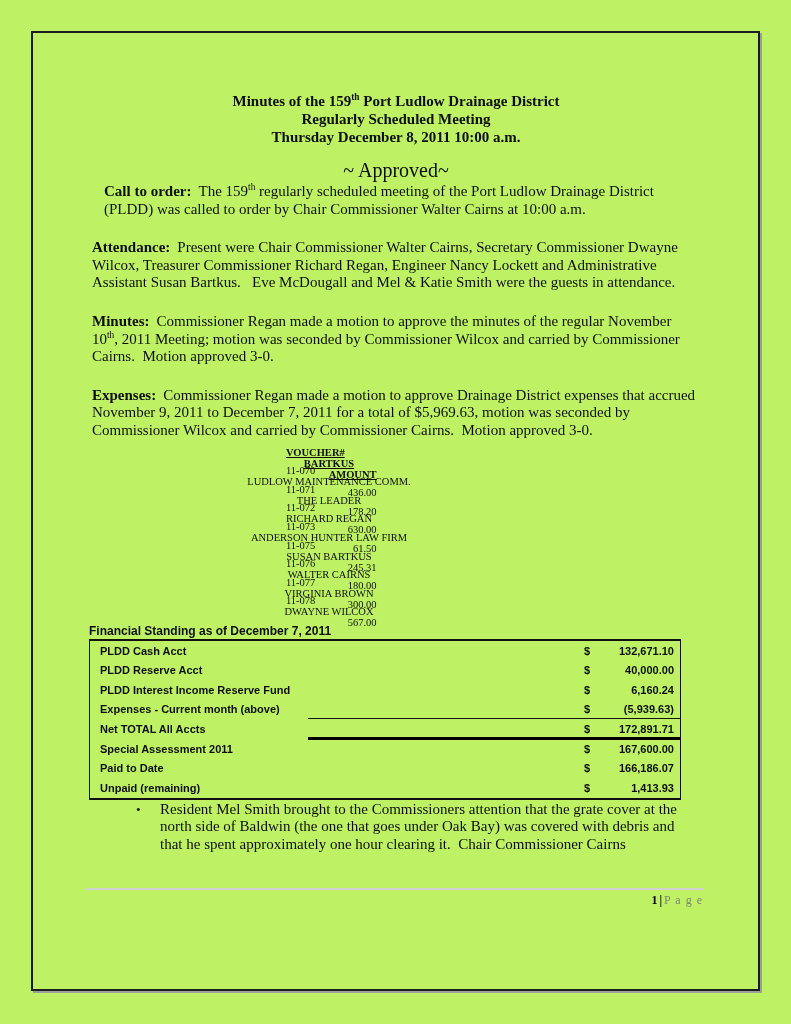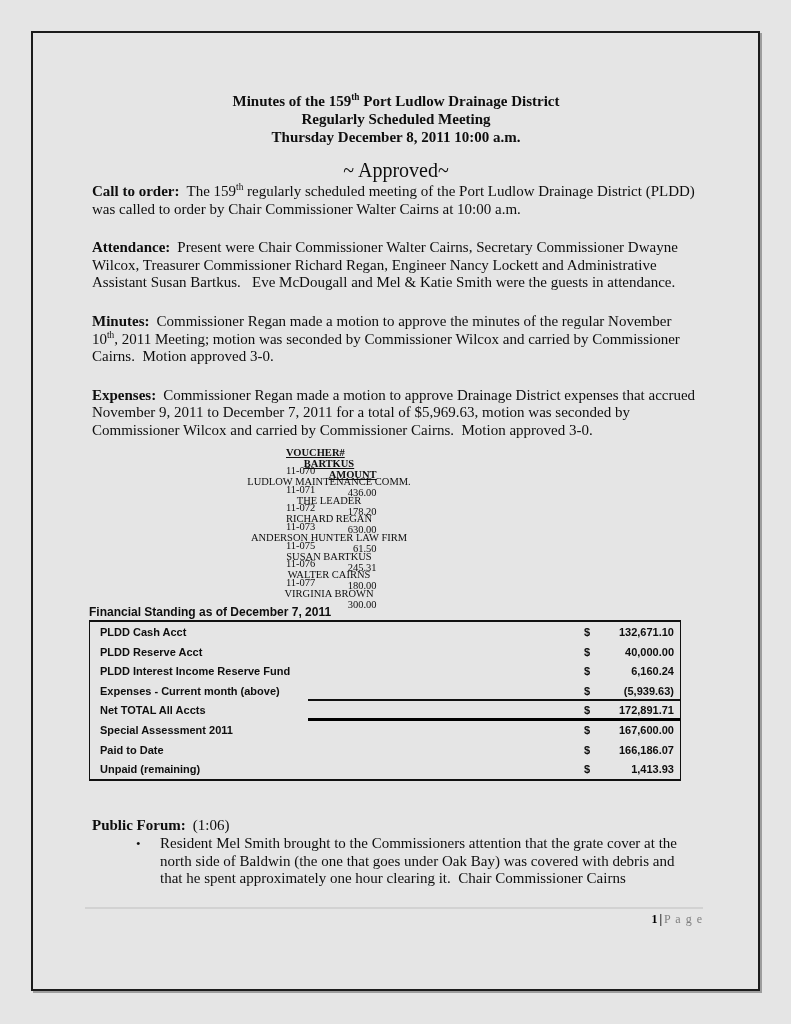--- a/index.html
+++ b/index.html
@@ -1,21 +1,21 @@
 <!DOCTYPE html>
 <html><head>
 <meta charset="utf-8">
 <style>
   * { box-sizing: border-box; }
   html, body { margin: 0; padding: 0; background: #ffffff; }
   .page {
     position: relative;
     width: 791px;
     height: 1024px;
-    background: #e5e5e5;
+    background: #bef264;
     font-family: "Liberation Serif", serif;
     color: #0e0e0e;
     overflow: hidden;
   }
   .frame {
     position: absolute;
     left: 31px; top: 31px;
     width: 729px; height: 960px;
     border: 2px solid #1c1c1c;
     box-shadow: 2px 2px 0 #9d9d9d;
@@ -36,21 +36,21 @@
   .approved {
     text-align: center;
     font-size: 20px;
     margin-top: 13px;
   }
   .para {
     font-size: 15px;
     line-height: 17.6px;
     margin-top: 21px;
   }
-  .para.first { margin-top: 1px; }
+  .para.first { margin-top: 1px; margin-left: 12px; }
   .plabel { font-weight: bold; margin-right: 7px; }
   .pbody { white-space: pre-wrap; }
 
   
   .vtable {
     margin-top: 7px;
     margin-left: 6px;
     width: 462px;
     font-size: 10.5px;
   }
@@ -125,21 +125,21 @@
     flex: none;
     font-size: 13px;
   }
   .bullet-text { flex: 1; white-space: pre-wrap; }
 
   
   .footer {
     position: absolute;
     left: 85px;
     width: 618px;
-    top: 907px;
+    top: 888px;
   }
   .footer-line { height: 2px; background: #d2d2d2; }
   .footer-text {
     text-align: right;
     margin-top: 3px;
     font-size: 12px;
   }
   .footer-num { font-weight: bold; color: #000; }
   .footer-pipe { color: #000; font-weight: bold; padding: 0 2px; }
   .footer-label { color: #7f7f7f; letter-spacing: 1px; }
@@ -210,20 +210,25 @@
       <div class="vrow">
         <span class="c1">11-076</span>
         <span class="c2">WALTER CAIRNS</span>
         <span class="c3">180.00</span>
       </div>
       <div class="vrow">
         <span class="c1">11-077</span>
         <span class="c2">VIRGINIA BROWN</span>
         <span class="c3">300.00</span>
       </div>
+      <div class="vrow">
+        <span class="c1">11-078</span>
+        <span class="c2">DWAYNE WILCOX</span>
+        <span class="c3">567.00</span>
+      </div>
     </div>
 
     <div class="ftitle">Financial Standing as of December 7, 2011</div>
     <div class="fbox">
       <div class="frow">
         <span class="flabel">PLDD Cash Acct</span>
         <span class="fmoney">
             <span>$</span>
             <span>132,671.10</span>
           </span>
@@ -272,23 +277,20 @@
       </div>
       <div class="frow">
         <span class="flabel">Unpaid (remaining)</span>
         <span class="fmoney">
             <span>$</span>
             <span>1,413.93</span>
           </span>
       </div>
     </div>
 
-    <div class="pf-heading">
-      <span class="plabel">Public Forum:</span><span>(1:06)</span>
-    </div>
     <div class="bullet-item">
       <span class="bullet-glyph">•</span>
       <span class="bullet-text">Resident Mel Smith brought to the Commissioners attention that the grate cover at the north side of Baldwin (the one that goes under Oak Bay) was covered with debris and that he spent approximately one hour clearing it.  Chair Commissioner Cairns</span>
     </div>
 
   </div>
 
   <div class="footer">
     <div class="footer-line"></div>
     <div class="footer-text">

